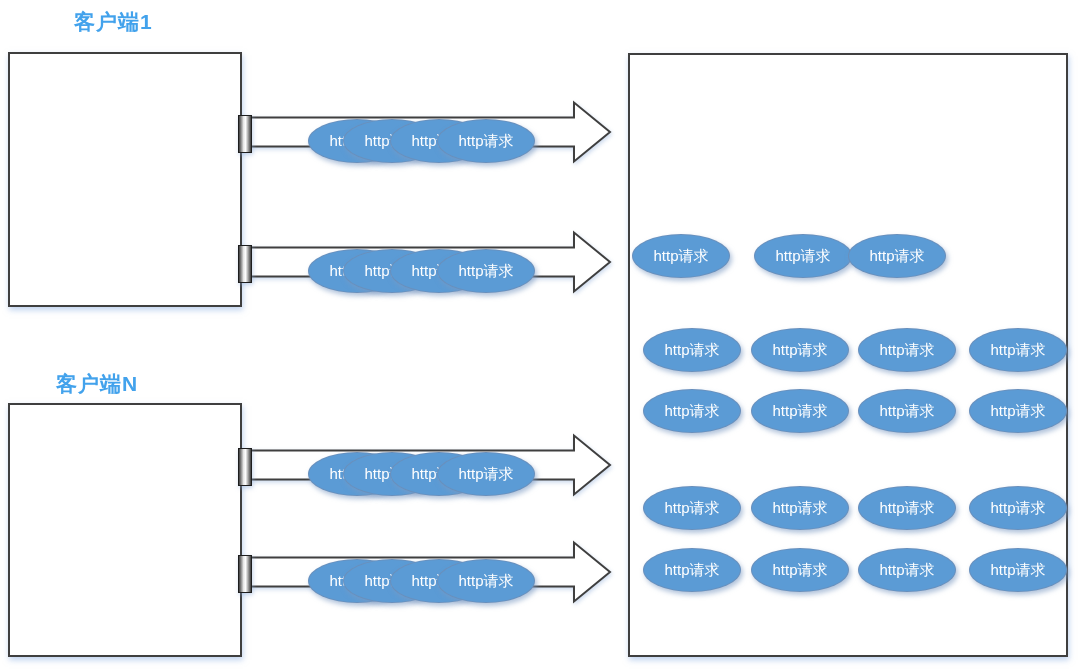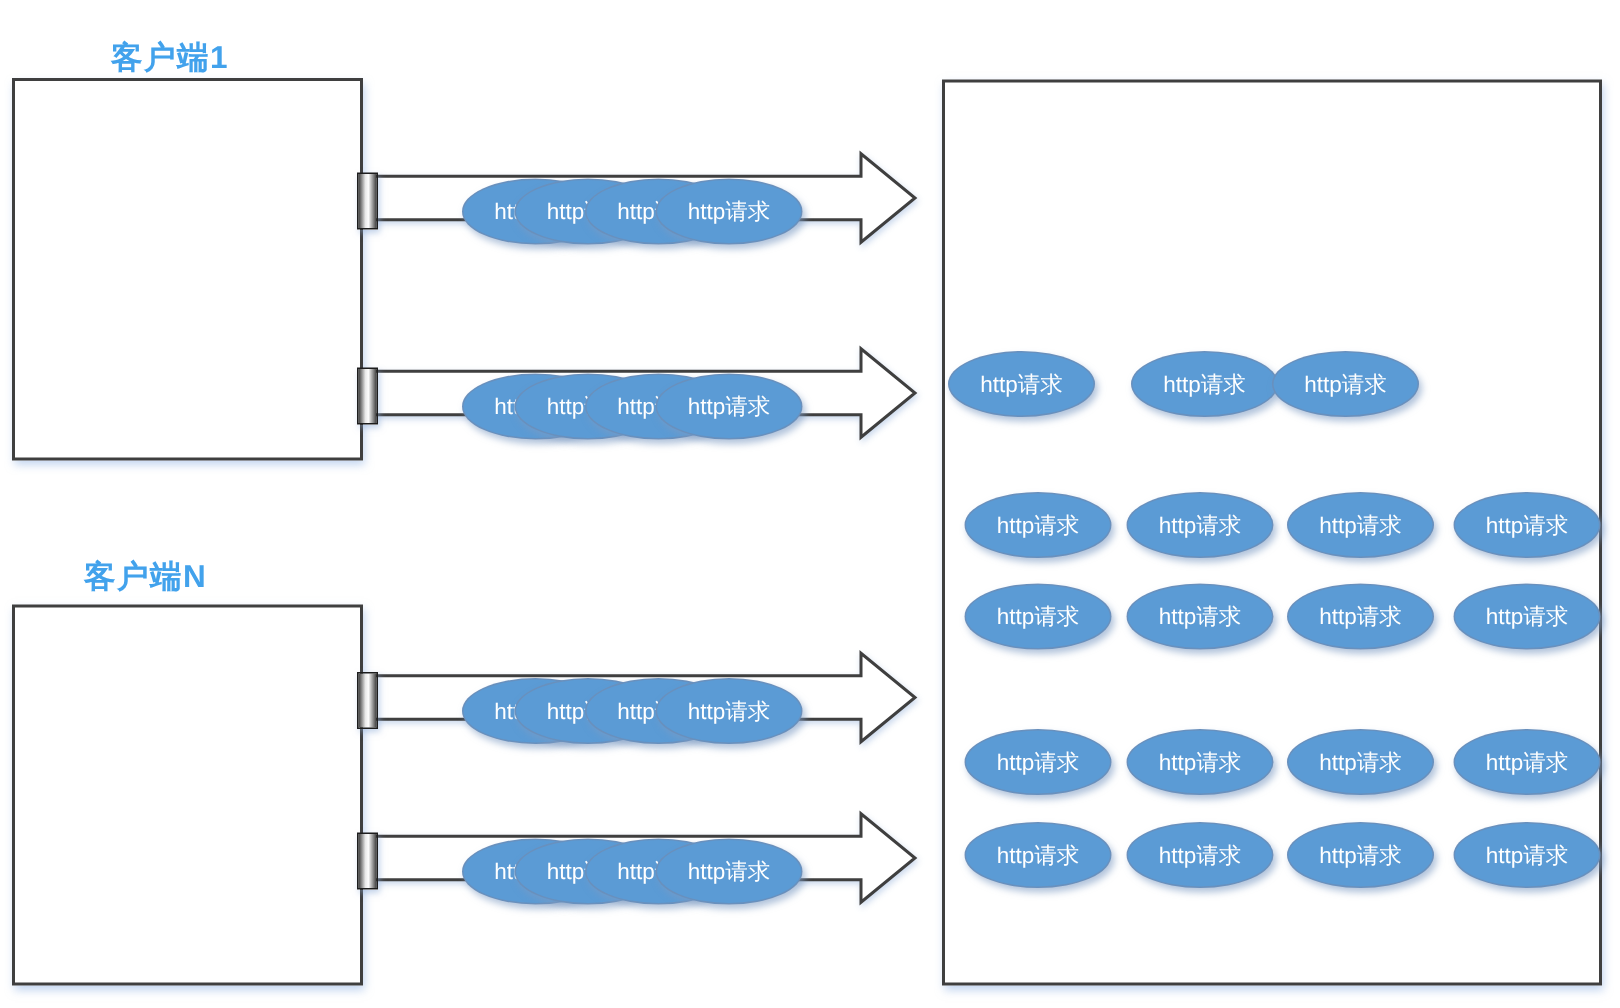--- a/index.html
+++ b/index.html
@@ -42,21 +42,21 @@
     background:linear-gradient(to right,#3c3c3c 0%,#6f6f6f 12%,#e8e8e8 38%,#fdfdfd 55%,#9b9b9b 78%,#3c3c3c 100%);
     box-shadow:1px 2px 4px rgba(140,170,215,.5);
   }
   .z1{z-index:11}.z2{z-index:12}.z3{z-index:13}.z4{z-index:14}
 </style>
 </head>
 <body>
 
 <div id="canvas">
 
-  <div class="client-label" style="left:74px;top:24px;">客户端1</div>
+  <div class="client-label" style="left:74px;top:8px;">客户端1</div>
   <div class="box" style="left:8px;top:52px;width:234px;height:255px;"></div>
 
   <div class="client-label" style="left:56px;top:370px;">客户端N</div>
   <div class="box" style="left:8px;top:403px;width:234px;height:254px;"></div>
 
   <div class="box" style="left:628px;top:53px;width:440px;height:604px;"></div>
 
   <svg class="arrow-svg" style="left:249px;top:101px;" width="364" height="62">
     <polygon points="0,16.5 325,16.5 325,1.5 361,31 325,60.5 325,45.5 0,45.5"></polygon>
   </svg>

